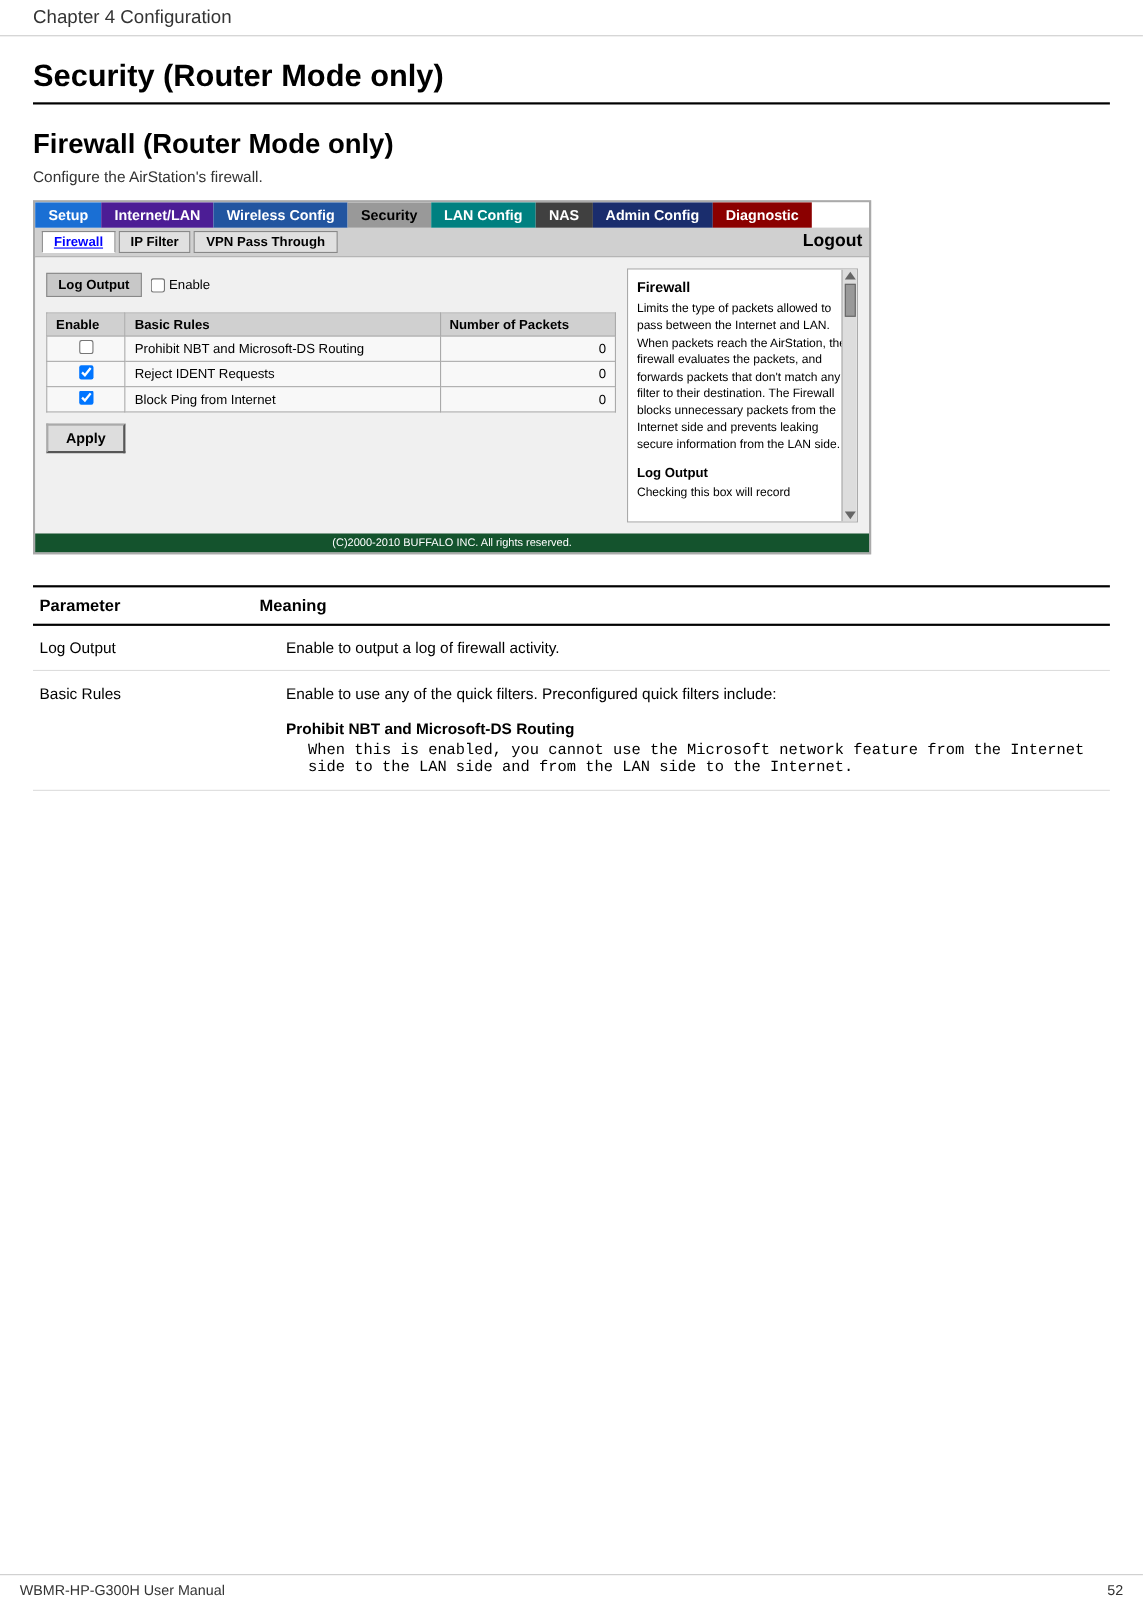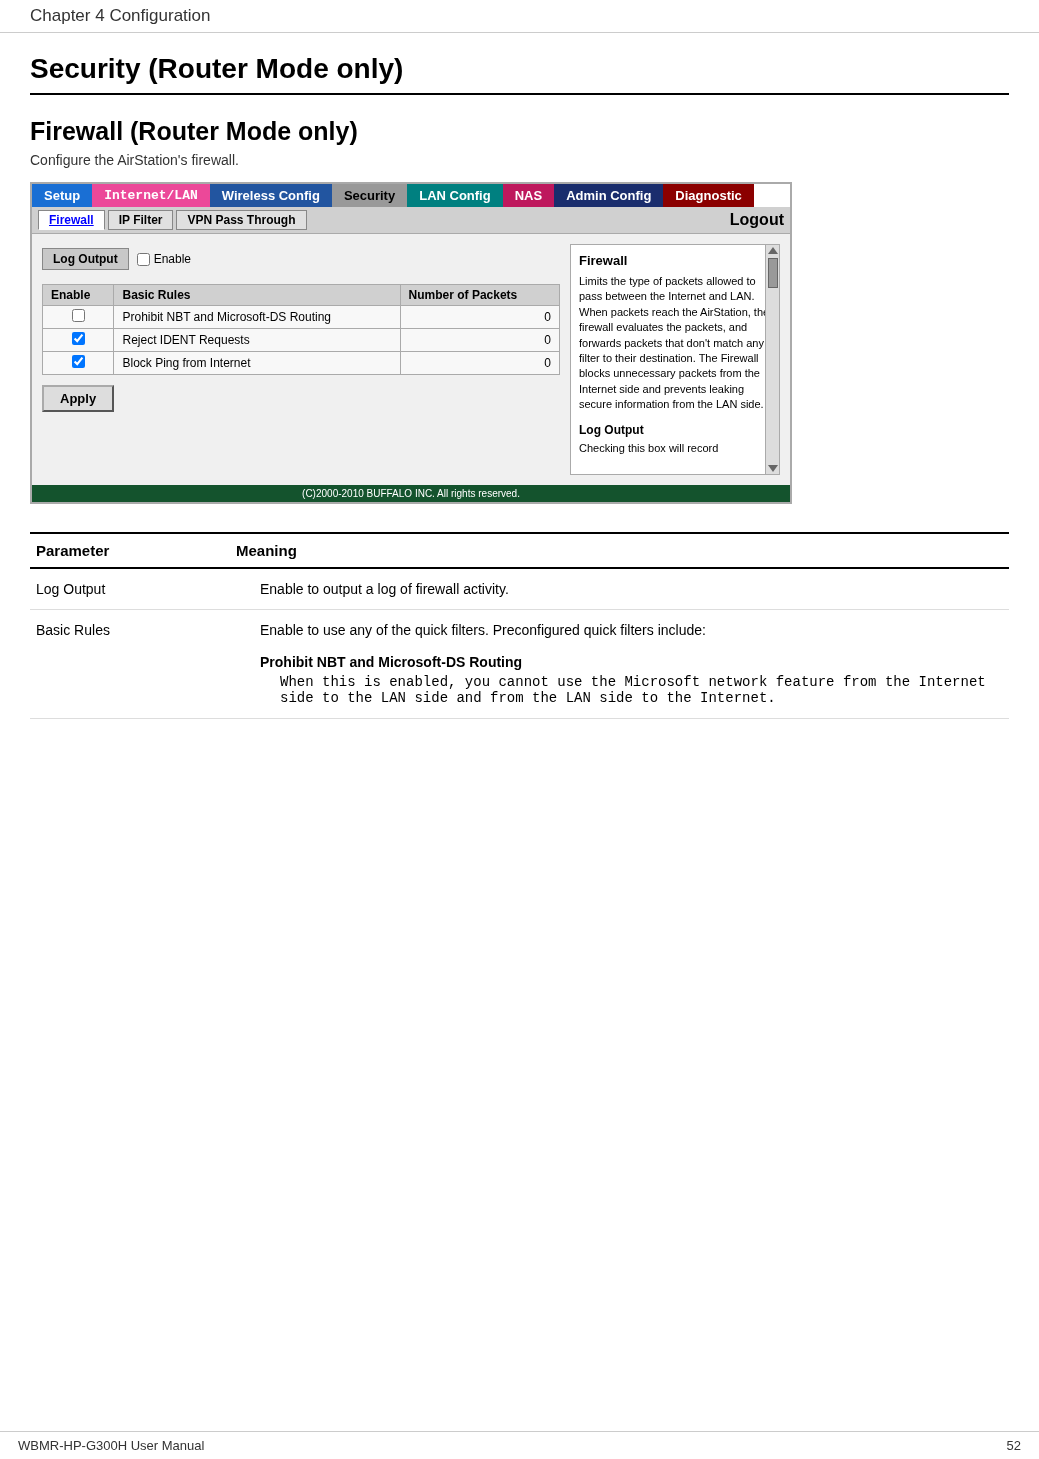--- a/index.html
+++ b/index.html
@@ -66,25 +66,25 @@
     .nav-tab {
       padding: 4px 12px;
       font-size: 13px;
       font-weight: bold;
       cursor: pointer;
       border: none;
       background: transparent;
       white-space: nowrap;
     }
     .nav-tab.blue { background: #1a6fd4; color: #fff; }
-    .nav-tab.orange { background: #ec4899; color: #fff; font-family: Liberation Mono, monospace; }
+    .nav-tab.orange { background: #4c1d95; color: #fff; }
     .nav-tab.dark-blue { background: #2255a0; color: #fff; }
     .nav-tab.gray { background: #999; color: #000000; }
     .nav-tab.teal { background: #008080; color: #fff; }
-    .nav-tab.green { background: #be185d; color: #fff; }
+    .nav-tab.green { background: #404040; color: #fff; }
     .nav-tab.navy { background: #1a2d6d; color: #fff; }
     .nav-tab.dark-red { background: #8b0000; color: #fff; }
 
     
     .sub-tabs {
       display: flex;
       align-items: center;
       background: #d0d0d0;
       padding: 3px 6px;
       border-bottom: 1px solid #aaa;

